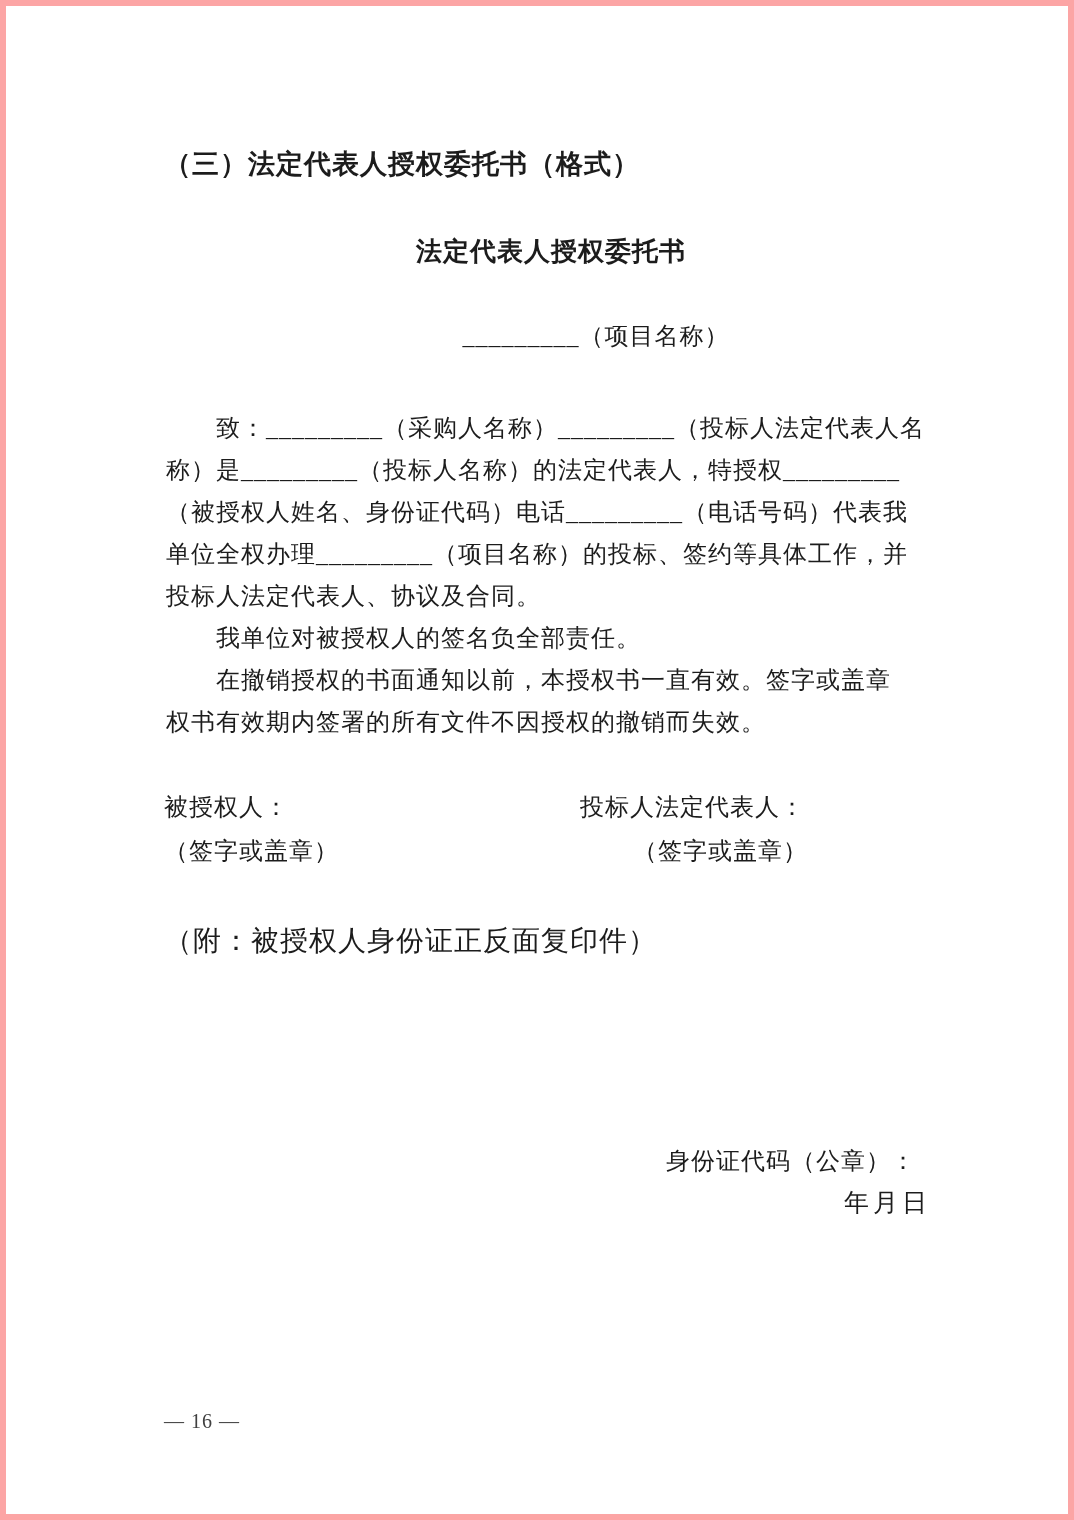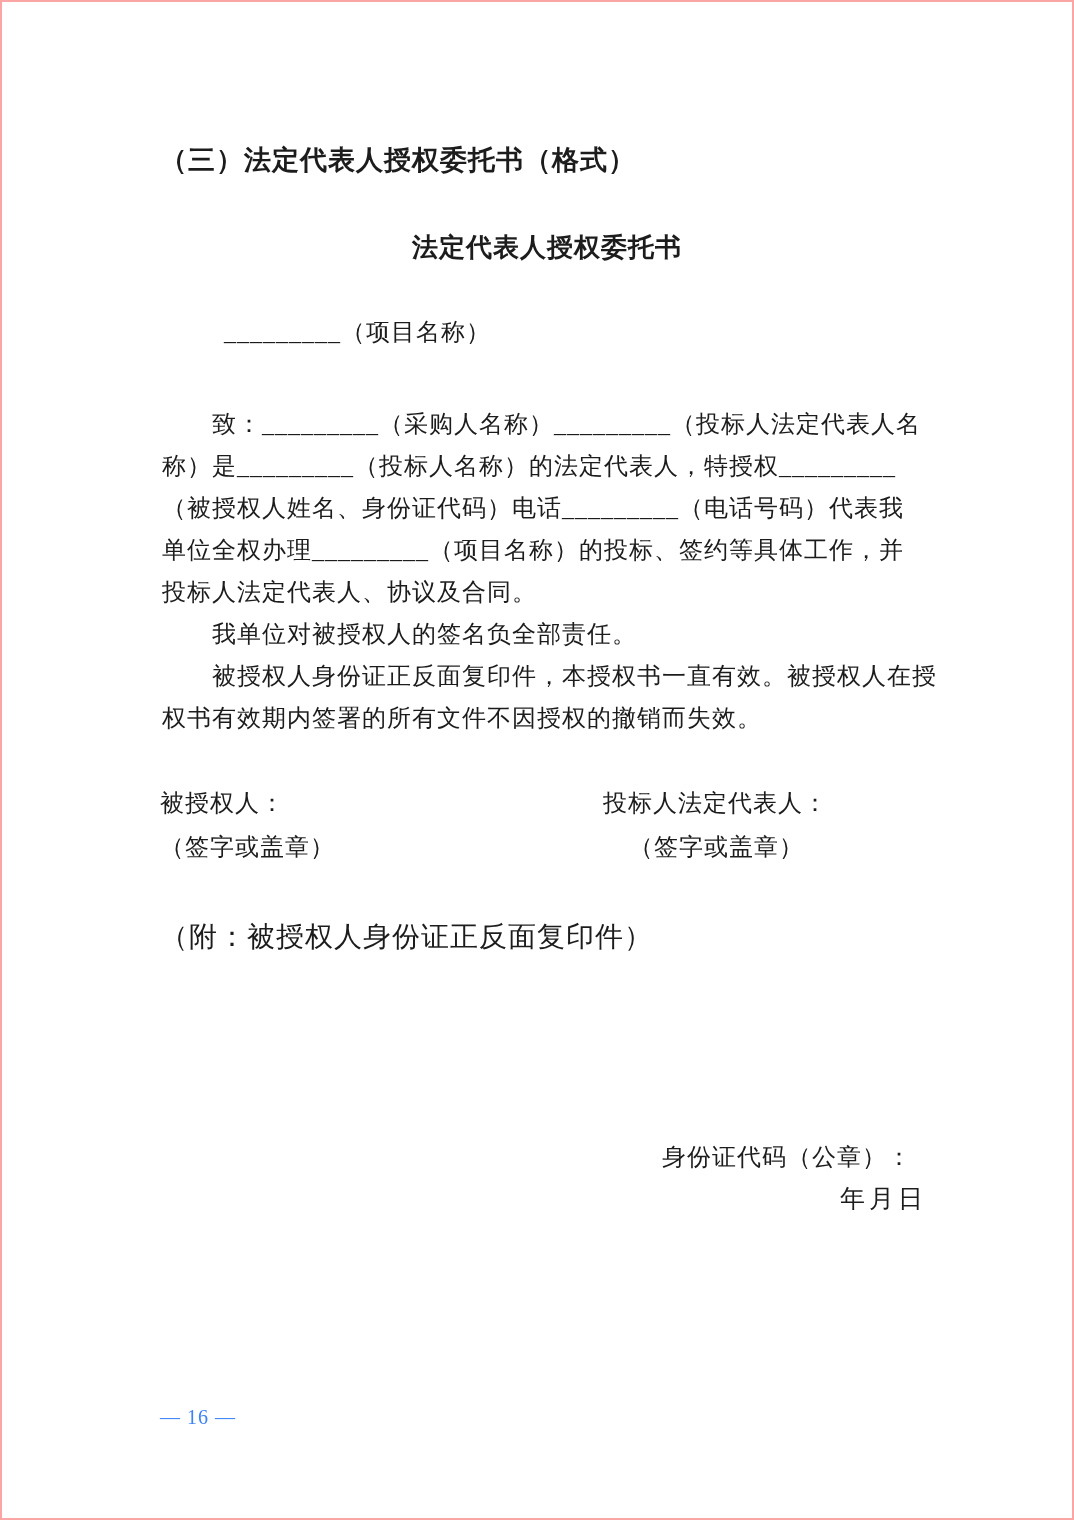--- a/index.html
+++ b/index.html
@@ -5,21 +5,21 @@
   html, body {
     margin: 0;
     padding: 0;
     background: #ffffff;
   }
   .page {
     position: relative;
     width: 1074px;
     height: 1520px;
     background: #ffffff;
-    border: 2px solid #fca5a5;
+    border: 6px solid #fca5a5;
     box-sizing: border-box;
     font-family: "Liberation Serif", "DejaVu Serif", serif;
     color: #1c1c1c;
     overflow: hidden;
   }
   .abs { position: absolute; }
 
   .section-heading {
     top: 138px;
     left: 158px;
@@ -35,44 +35,45 @@
     width: 1074px;
     text-align: center;
     font-size: 26px;
     font-weight: bold;
     line-height: 40px;
     letter-spacing: 1px;
     white-space: nowrap;
   }
   .project-line {
     top: 309px;
-    left: 172px;
+    left: 160px;
     width: 760px;
     font-size: 24px;
     line-height: 42px;
     letter-spacing: 1px;
     padding-left: 50px;
     white-space: nowrap;
+    text-align: center;
   }
   .body-block {
     top: 401px;
     left: 160px;
     width: 770px;
   }
   .body-line {
     font-size: 24px;
     line-height: 42px;
     letter-spacing: 1px;
     white-space: nowrap;
   }
   .body-line.indent { padding-left: 50px; font-family: Liberation Serif, serif; }
 
   .sig-row { font-size: 24px; line-height: 36px; letter-spacing: 1px; white-space: nowrap; }
   .sig-a-left  { top: 783px; left: 158px; }
-  .sig-a-right { top: 783px; left: 601px; text-align: center; }
+  .sig-a-right { top: 783px; left: 574px; text-align: center; }
   .sig-b-left  { top: 827px; left: 158px; }
   .sig-b-right { top: 827px; left: 627px; }
 
   .attachment-note {
     top: 917px;
     left: 158px;
     font-size: 28px;
     line-height: 36px;
     letter-spacing: 1px;
     white-space: nowrap;
@@ -92,21 +93,21 @@
     line-height: 36px;
     letter-spacing: 4px;
     white-space: nowrap;
   }
   .page-number {
     top: 1403px;
     left: 158px;
     font-size: 20px;
     line-height: 24px;
     letter-spacing: 1px;
-    color: #3b82f6;
+    color: #404040;
     white-space: nowrap;
   }
 </style>
 </head>
 <body>
 
 <div class="page">
 
   <div class="abs section-heading">（三）法定代表人授权委托书（格式）</div>
 
@@ -116,21 +117,21 @@
     <span>_________</span><span>（项目名称）</span>
   </div>
 
   <div class="abs body-block">
     <div class="body-line indent">致：_________（采购人名称）_________（投标人法定代表人名</div>
     <div class="body-line">称）是_________（投标人名称）的法定代表人，特授权_________</div>
     <div class="body-line">（被授权人姓名、身份证代码）电话_________（电话号码）代表我</div>
     <div class="body-line">单位全权办理_________（项目名称）的投标、签约等具体工作，并</div>
     <div class="body-line">投标人法定代表人、协议及合同。</div>
     <div class="body-line indent">我单位对被授权人的签名负全部责任。</div>
-    <div class="body-line indent">被授权人身份证正反面复印件，本授权书一直有效。被授权人在授</div>
+    <div class="body-line indent">在撤销授权的书面通知以前，本授权书一直有效。签字或盖章</div>
     <div class="body-line">权书有效期内签署的所有文件不因授权的撤销而失效。</div>
   </div>
 
   <div class="abs sig-row sig-a-left">被授权人：</div>
 
   <div class="abs sig-row sig-a-right">投标人法定代表人：</div>
 
   <div class="abs sig-row sig-b-left">（签字或盖章）</div>
 
   <div class="abs sig-row sig-b-right">（签字或盖章）</div>

